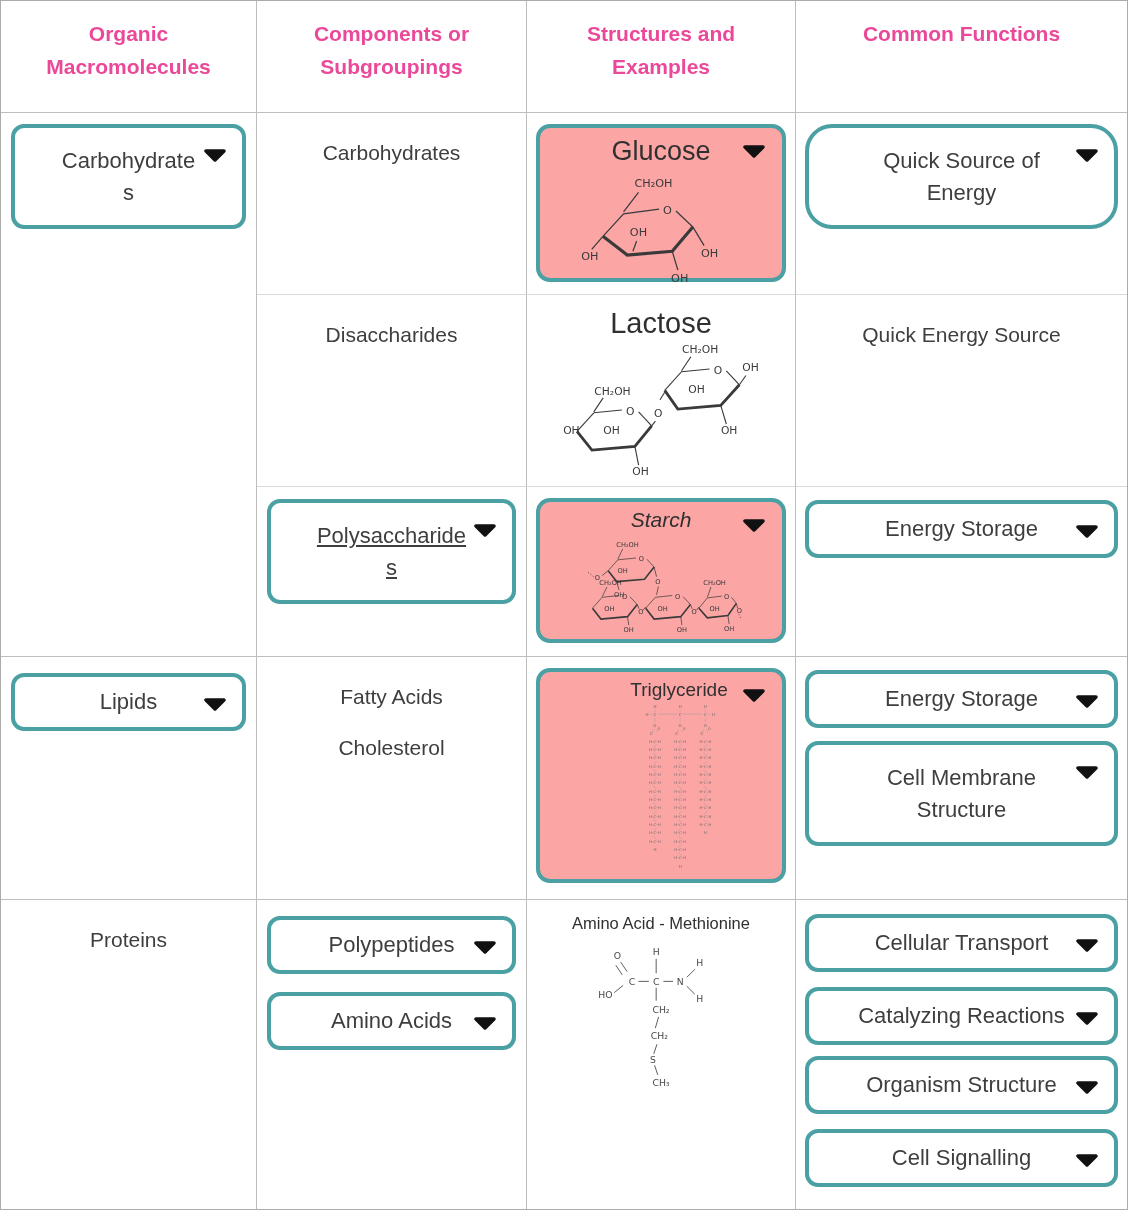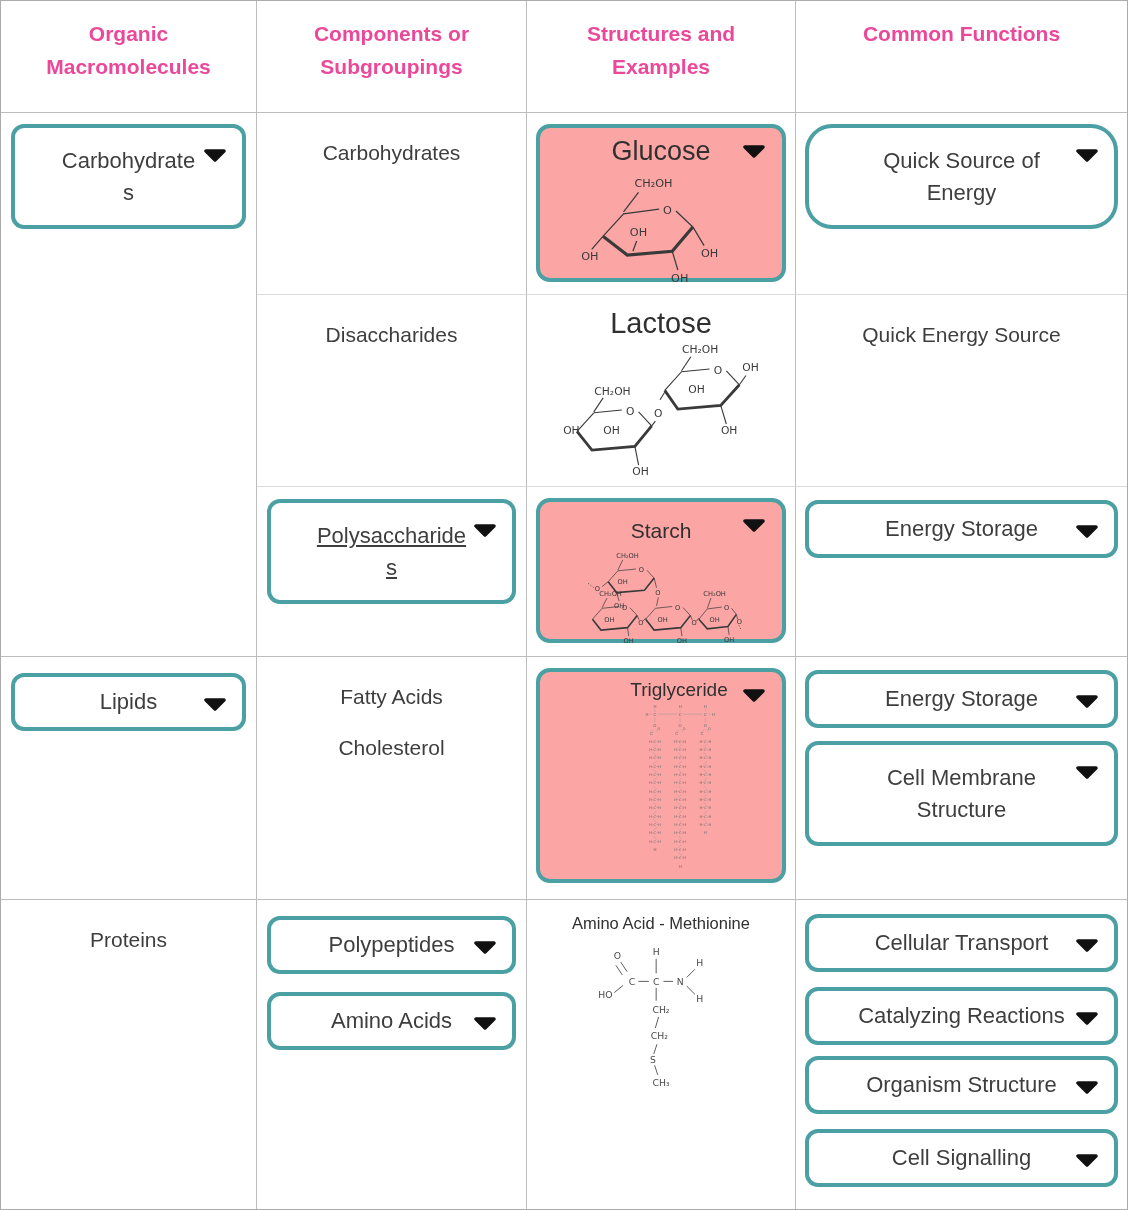--- a/index.html
+++ b/index.html
@@ -185,21 +185,21 @@
     </svg>
   </div>
 
   <div class="cell" style="grid-area:4/3">
     <div class="struct-box" style="height:145px;">
       <span class="arrow">
   <svg width="24" height="14" viewBox="0 0 24 14">
             <path d="M3 3 H21 L12 12 Z" fill="#111" stroke="#111" stroke-width="3.5" stroke-linejoin="round"></path>
           </svg>
 </span>
-      <div class="struct-title" style="font-size:21px;padding-top:17px;">Starch</div>
+      <div class="struct-title" style="font-size:21px;padding-top:6px;font-style:italic;">Starch</div>
       <svg width="244" height="104" viewBox="0 0 270 172">
         <g stroke="#3A3A3A" fill="none" stroke-width="1.2">
           <polyline points="46,64 62,46 92,43"></polyline>
             <polyline points="110,45 122,58"></polyline>
           <polyline points="122,58 106,78 60,82 46,64" stroke-width="2.6"></polyline>
           <line x1="62" y1="45" x2="70" y2="28"></line>
           <line x1="60" y1="82" x2="64" y2="96"></line>
           <line x1="46" y1="64" x2="36" y2="72"></line>
           <line x1="22" y1="74" x2="12" y2="66" stroke-dasharray="2,3"></line>
           <line x1="122" y1="58" x2="126" y2="74"></line>

